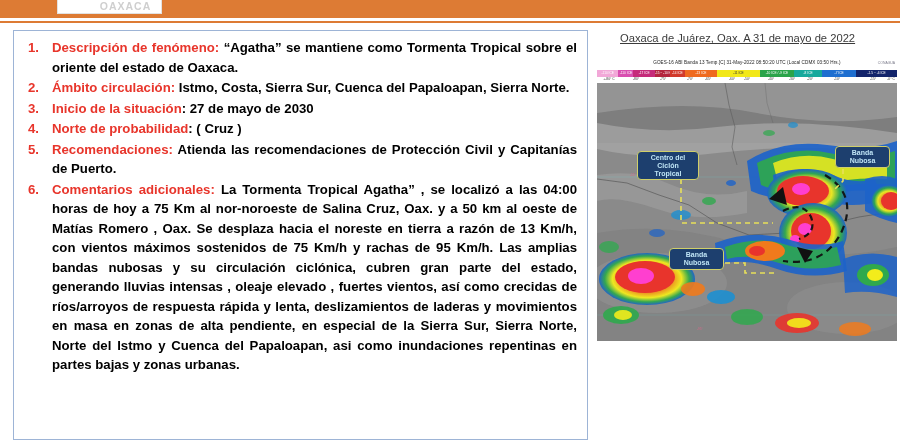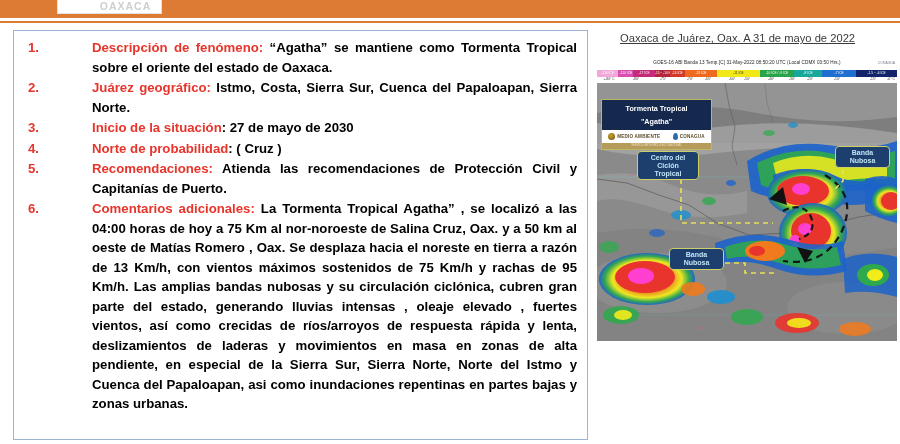--- a/index.html
+++ b/index.html
@@ -85,21 +85,20 @@
     box-sizing: border-box;
     line-height: 19.5px;
   }
   .body {
     flex: 1 1 auto;
     font-size: 13.2px;
     font-weight: bold;
     line-height: 19.5px;
     color: #000000;
     text-align: justify;
-    margin-left: 40px;
   }
   .lbl { color: #E8352B; }
   .val { color: #000000; }
   .para { text-align: justify; }
 
   
   .date-line {
     position: absolute;
     left: 620px; top: 32px;
     font-size: 11.2px;
@@ -276,21 +275,21 @@
 
   <div class="text-panel">
 
     <div class="item">
       <div class="num">1.</div>
       <div class="body"><span class="lbl">Descripción de fenómeno:</span><span class="val">  “Agatha” se mantiene como  Tormenta Tropical sobre el oriente del estado de Oaxaca.</span></div>
     </div>
 
     <div class="item">
       <div class="num">2.</div>
-      <div class="body"><span class="lbl">Juárez geográfico:</span><span class="val"> Istmo, Costa, Sierra Sur, Cuenca del Papaloapan, Sierra Norte.</span></div>
+      <div class="body"><span class="lbl">Ámbito circulación:</span><span class="val"> Istmo, Costa, Sierra Sur, Cuenca del Papaloapan, Sierra Norte.</span></div>
     </div>
 
     <div class="item">
       <div class="num">3.</div>
       <div class="body"><span class="lbl">Inicio de la situación</span><span class="val">:  27 de  mayo de 2030</span></div>
     </div>
 
     <div class="item">
       <div class="num">4.</div>
       <div class="body"><span class="lbl">Norte de probabilidad</span><span class="val">: (  Cruz )</span></div>
@@ -464,35 +463,20 @@
         <path d="M228,92 Q262,112 244,150 Q226,184 186,178" fill="none" stroke="#111" stroke-width="2.2" stroke-dasharray="7 5" opacity="0.95"></path>
         <path d="M186,128 Q206,118 214,134 Q220,150 202,156" fill="none" stroke="#111" stroke-width="2.2" stroke-dasharray="6 4" opacity="0.95"></path>
         <polygon points="186,104 172,116 190,122" fill="#111"></polygon>
         <polygon points="216,168 200,164 208,180" fill="#111"></polygon>
 
         <path d="M84,96 L84,140 L176,140" fill="none" stroke="#e8e05a" stroke-width="1.6" stroke-dasharray="5 4"></path>
         <path d="M246,86 L246,98 L238,106" fill="none" stroke="#e8e05a" stroke-width="1.6" stroke-dasharray="5 4"></path>
         <path d="M128,180 L148,180 L148,190 L178,190" fill="none" stroke="#e8e05a" stroke-width="1.6" stroke-dasharray="5 4"></path>
       </svg>
 
-      <div class="callout-title">
-        <div class="t1">Tormenta Tropical</div>
-        <div class="t1">"Agatha"</div>
-        <div class="logo-strip">
-          <div class="lg">
-            <span class="seal"></span>
-            <span>MEDIO AMBIENTE</span>
-          </div>
-          <div class="lg">
-            <span class="drop"></span>
-            <span>CONAGUA</span>
-          </div>
-        </div>
-        <div class="gold-bar">SERVICIO METEOROLÓGICO NACIONAL</div>
-      </div>
 
       <div class="callout cap-ciclon">
         <span>Centro del Ciclón Tropical</span>
       </div>
       <div class="callout cap-banda-r">
         <span>Banda Nubosa</span>
       </div>
       <div class="callout cap-banda-l">
         <span>Banda Nubosa</span>
       </div>

